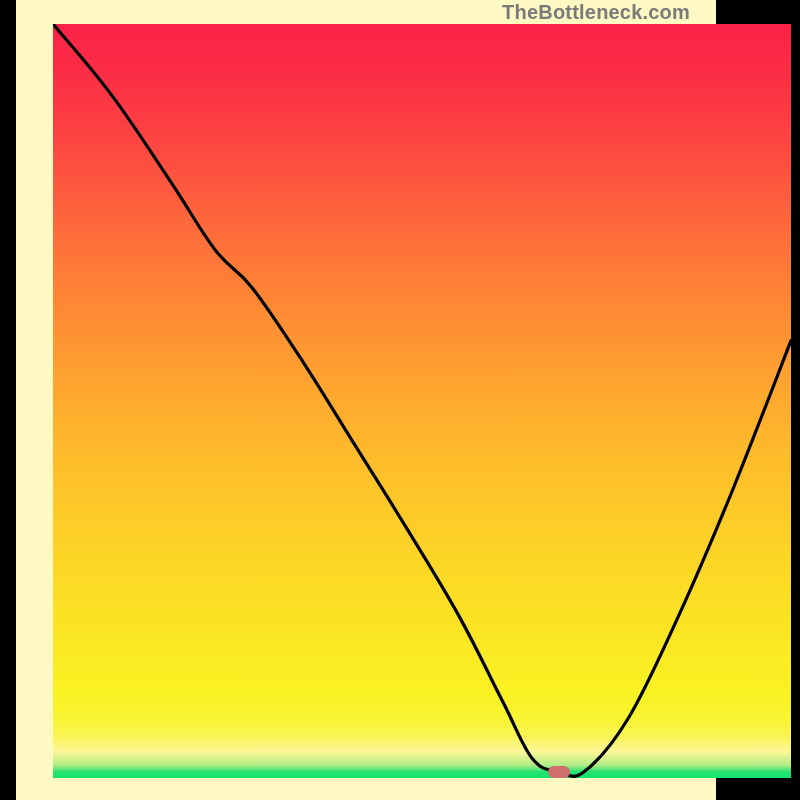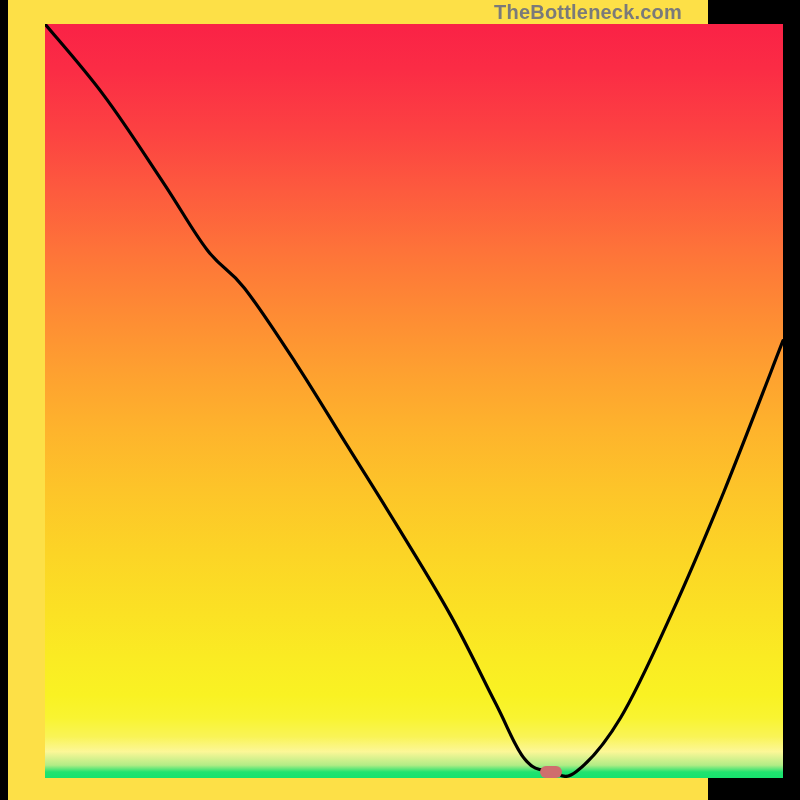--- a/index.html
+++ b/index.html
@@ -5,25 +5,25 @@
   html, body {
     margin: 0;
     padding: 0;
     width: 800px;
     height: 800px;
     overflow: hidden;
     background: #000;
   }
   .frame {
     position: absolute;
-    left: 8px;
+    left: 16px;
     top: 0;
     width: 700px;
     height: 800px;
-    background: #fde047;
+    background: #fef9c3;
   }
   .plot {
     position: absolute;
     left: 37px;
     top: 24px;
     width: 738px;
     height: 754px;
     overflow: hidden;
   }
   .gradient {

